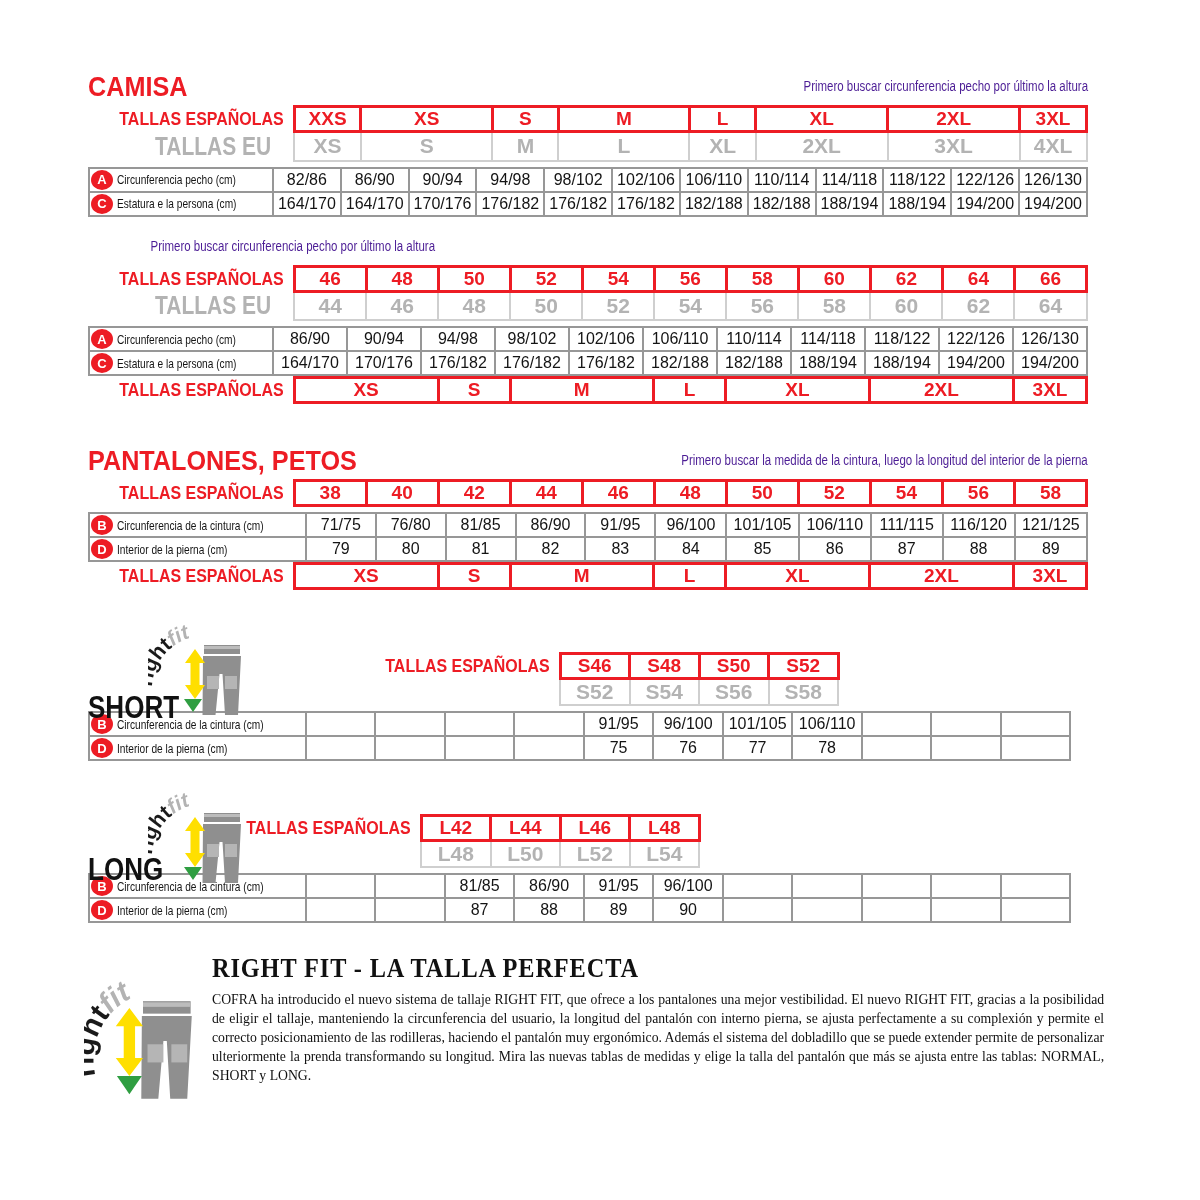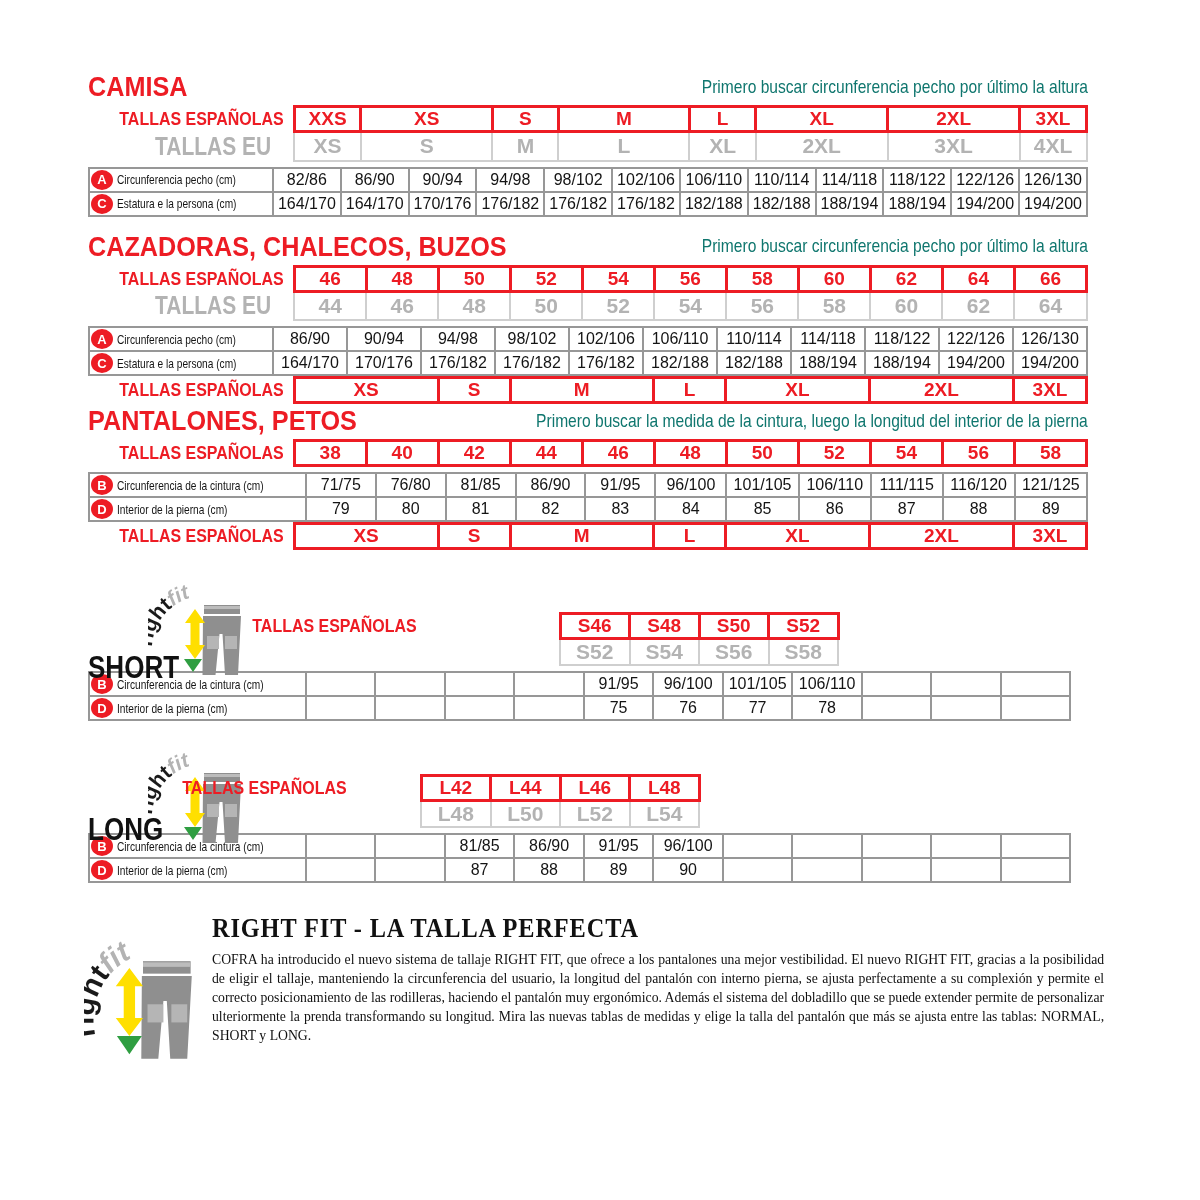--- a/index.html
+++ b/index.html
@@ -10,48 +10,48 @@
     --ink:#141414;
   }
   *{box-sizing:border-box;}
   body{margin:0;background:#ffffff;}
   .page{position:relative;width:1200px;height:1200px;background:#fff;
         font-family:"Liberation Sans",sans-serif;overflow:hidden;}
 
   .sec{margin-left:88px;width:1000px;}
   .mt-s1{margin-top:70px;}
   .mt-s2{margin-top:13px;}
-  .mt-s3{}
+  .mt-s3{margin-top:40px;}
   .mt-short{margin-top:62px;}
   .mt-long{margin-top:53px;}
 
   .sec-head{display:flex;justify-content:space-between;align-items:center;
             height:34px;margin-bottom:1px;}
   .sec-title{margin:0;color:var(--red);font-size:28px;font-weight:bold;line-height:1;white-space:nowrap;}
-  .sec-note{color:#0f766e;font-size:19px;line-height:1.1;white-space:nowrap;}
+  .sec-note{color:#4c1d95;font-size:14px;line-height:1.1;white-space:nowrap;}
 
   
   .cnd-t{display:inline-block;transform:scaleX(0.9);transform-origin:0 50%;}
   .cnd-lbl-r{display:inline-block;transform:scaleX(0.84);transform-origin:100% 50%;}
   .cnd-lbl-l{display:inline-block;transform:scaleX(0.84);transform-origin:0 50%;}
   .cnd-note{display:inline-block;transform:scaleX(0.82);transform-origin:100% 50%;}
 
   table.tbl{border-collapse:collapse;table-layout:fixed;}
   td{height:24px;padding:0;text-align:center;vertical-align:middle;white-space:nowrap;}
 
   .c-lbl{width:184px;}
   .c-d12{width:68px;}
   .c-d11{width:74.2px;}
   .c-lbl-sl{width:194px;}
   .c-d-sl{width:69.5px;}
 
   .red-cell{border:3px solid var(--red);color:var(--red);font-weight:bold;font-size:19px;}
   .gray-cell{border:2px solid var(--lgray);color:var(--gtx);font-weight:bold;font-size:21px;}
   .val-cell{border:2px solid var(--bgray);color:var(--ink);font-size:16px;}
-  .lbl-red{border:none;color:var(--red);font-weight:bold;font-size:19px;text-align:center;padding-right:9px;}
+  .lbl-red{border:none;color:var(--red);font-weight:bold;font-size:19px;text-align:right;padding-right:9px;}
   .lbl-gray{border:none;color:var(--gtx);font-weight:bold;font-size:25px;text-align:right;}
   .blank-lbl{border:none;}
   .lbl-val{border:2px solid var(--bgray);text-align:left;}
   .lbl-inner{display:flex;align-items:center;gap:4px;padding-left:3px;}
   .badge{flex:0 0 auto;width:22px;height:20px;margin-left:-2px;border-radius:50%;
          background:var(--red);color:#fff;font-weight:bold;font-size:13px;
          display:inline-flex;align-items:center;justify-content:center;line-height:1;}
   .lbl-txt{display:inline-block;font-size:13px;color:var(--ink);
            transform:scaleX(0.78);transform-origin:0 50%;}
   .t-vals{margin-top:5px;}
@@ -155,21 +155,20 @@
             <td class="val-cell">188/194</td>
             <td class="val-cell">194/200</td>
             <td class="val-cell">194/200</td>
           </tr>
       </tbody>
     </table>
   </section>
 
   <section class="sec mt-s2">
     <div class="sec-head">
-      <h2 class="sec-title"><span class="cnd-t">CAZADORAS, CHALECOS, BUZOS</span></h2>
       <div class="sec-note"><span class="cnd-note">Primero buscar circunferencia pecho por último la altura</span></div>
     </div>
     <table class="tbl">
       <colgroup>
           <col class="c-lbl">
           <col span="11" class="c-d11">
         </colgroup>
       <tbody>
         <tr>
           <td class="lbl-red"><span class="cnd-lbl-r">TALLAS ESPAÑOLAS</span></td>

